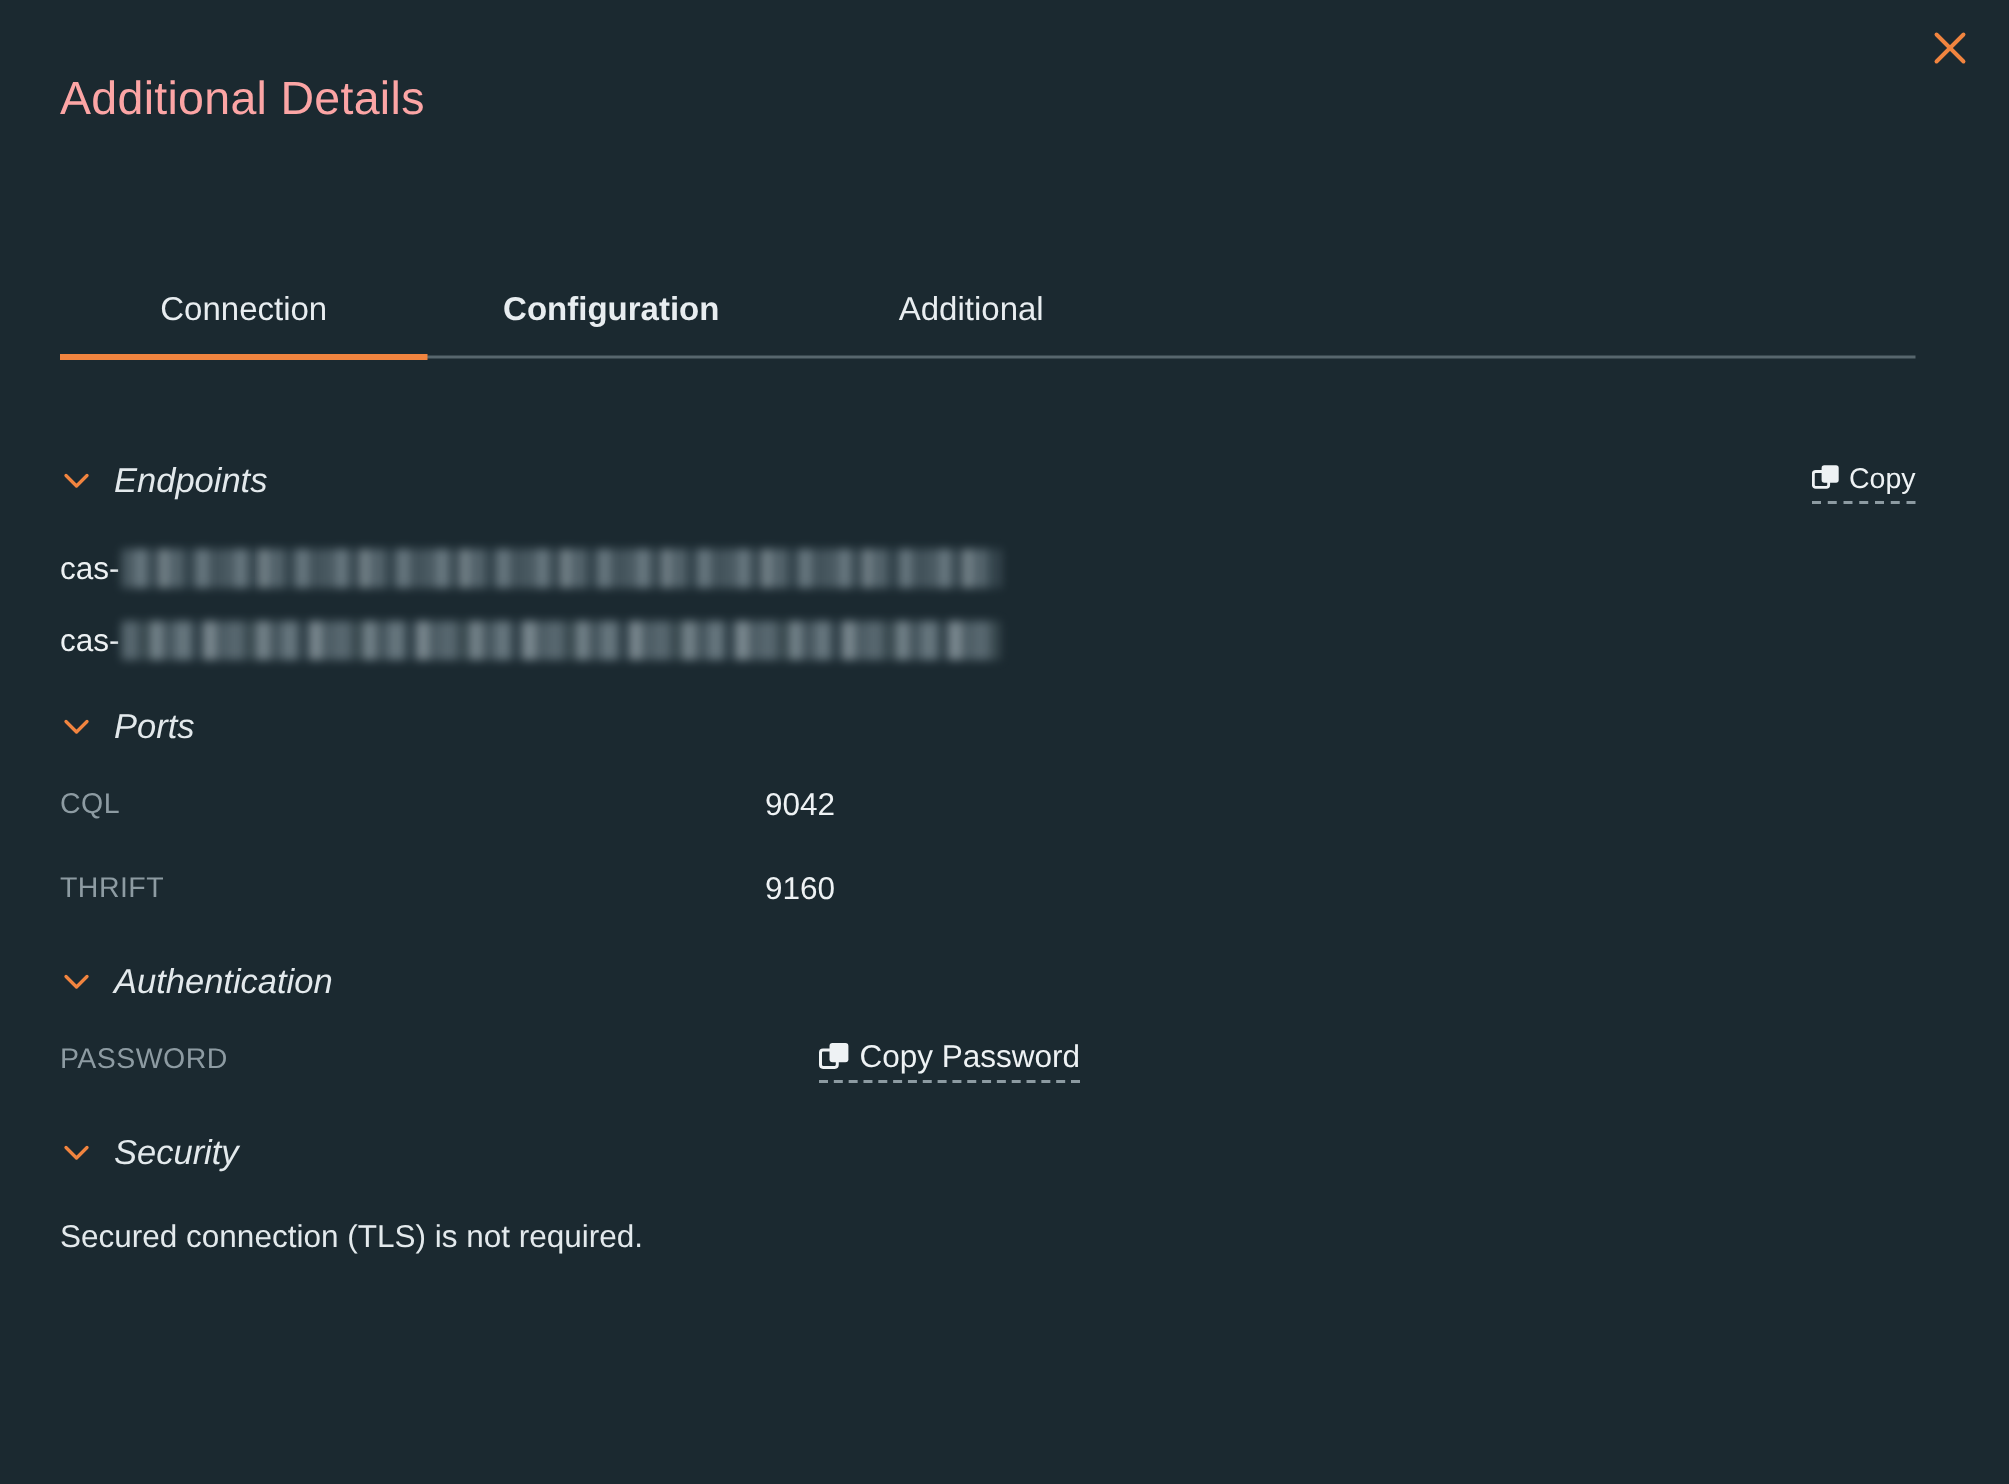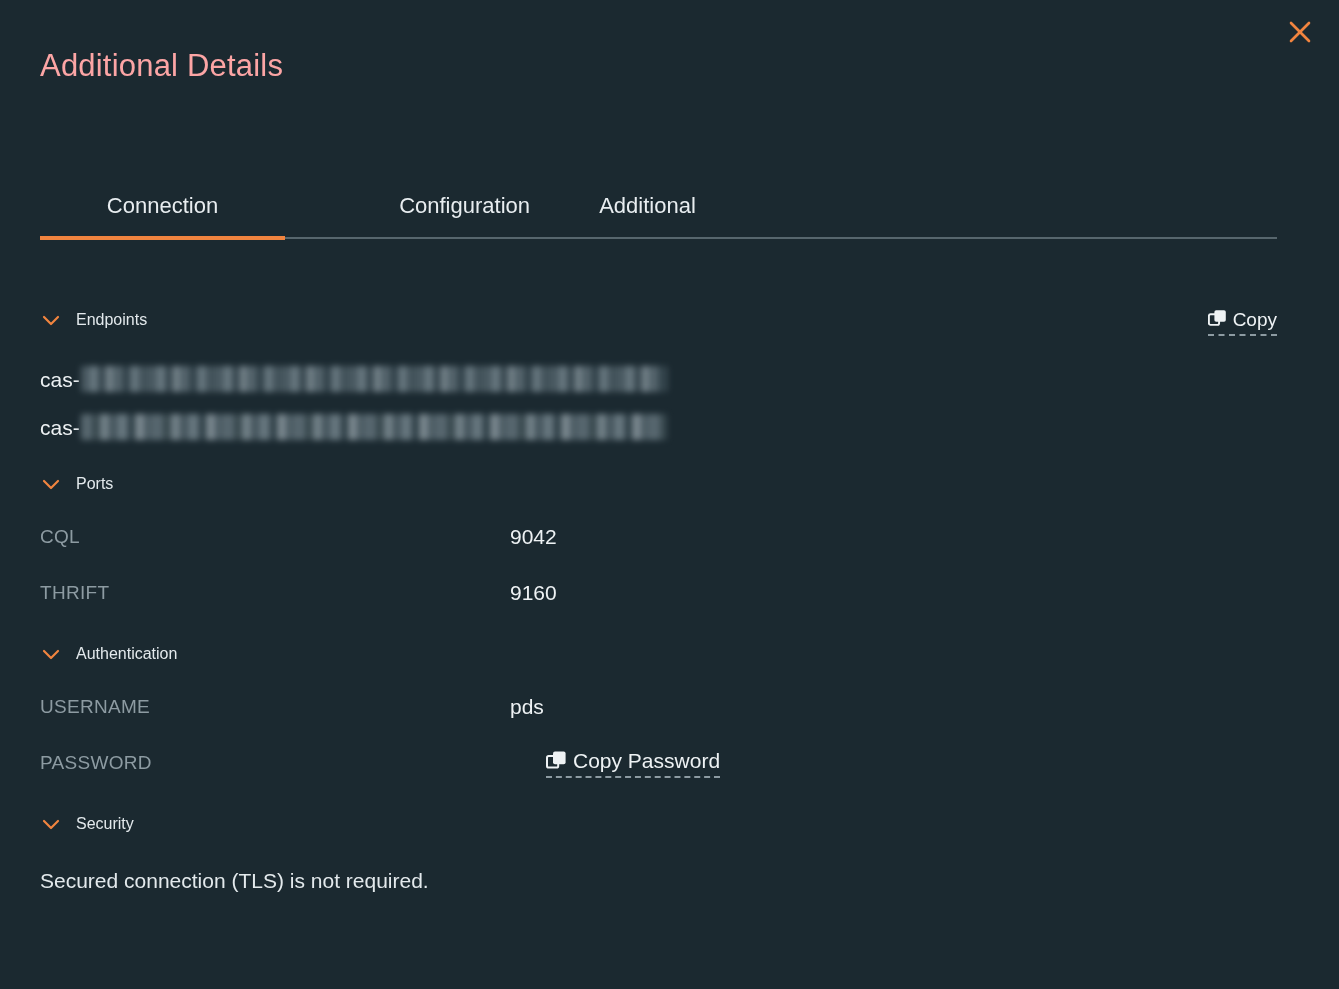--- a/index.html
+++ b/index.html
@@ -70,21 +70,21 @@
     color: #e8edf0;
     padding: 0 0 16px 0;
     cursor: pointer;
     white-space: nowrap;
     line-height: 28px;
     background: none;
     border: none;
     font-family: inherit;
   }
   .tab:nth-child(1) { width: 245px; text-align: center; padding-left: 0; }
-  .tab:nth-child(2) { width: 245px; text-align: right; }
+  .tab:nth-child(2) { width: 245px; text-align: center; font-weight: bold; }
   .tab:nth-child(3) { width: 235px; text-align: center; }
 
   .tab-rail {
     position: relative;
     height: 4px;
     background: transparent;
   }
   .tab-rail .rail-line {
     position: absolute;
     left: 0;
@@ -120,23 +120,24 @@
   }
   .chev {
     width: 22px;
     height: 22px;
     flex: 0 0 22px;
     display: flex;
     align-items: center;
     justify-content: center;
   }
   .section-title {
-    font-size: 16px;
+    font-size: 23px;
     color: #e3e9ec;
     line-height: 30px;
+    font-style: italic;
   }
 
   .copy-link {
     position: absolute;
     right: 0;
     top: 4px;
     display: inline-flex;
     align-items: flex-start;
     gap: 6px;
     font-size: 19px;
@@ -319,24 +320,20 @@
     <div class="section-head">
       <span class="chev">
         <svg width="22" height="22" viewBox="0 0 22 22" aria-hidden="true">
           <polyline points="4,8 11,15 18,8" fill="none" stroke="#f1843f" stroke-width="2.2" stroke-linecap="round" stroke-linejoin="round"></polyline>
         </svg>
       </span>
       <span class="section-title">Authentication</span>
     </div>
 
     <div class="kv-list">
-      <div class="kv-row">
-        <span class="kv-key">USERNAME</span>
-        <span class="kv-val">pds</span>
-      </div>
       <div class="kv-row">
         <span class="kv-key">PASSWORD</span>
         <span class="kv-val">
           <span class="copy-link-inline">
             <span class="copy-icon-lg">
               <svg width="21" height="22" viewBox="0 0 21 22" aria-hidden="true">
                 <rect x="1.0" y="6.0" width="11.2" height="11.6" rx="1.7" fill="none" stroke="#eef2f4" stroke-width="2.0"></rect>
                 <rect x="7.0" y="1.4" width="12.6" height="12.8" rx="2.0" fill="#eef2f4"></rect>
               </svg>
             </span>

